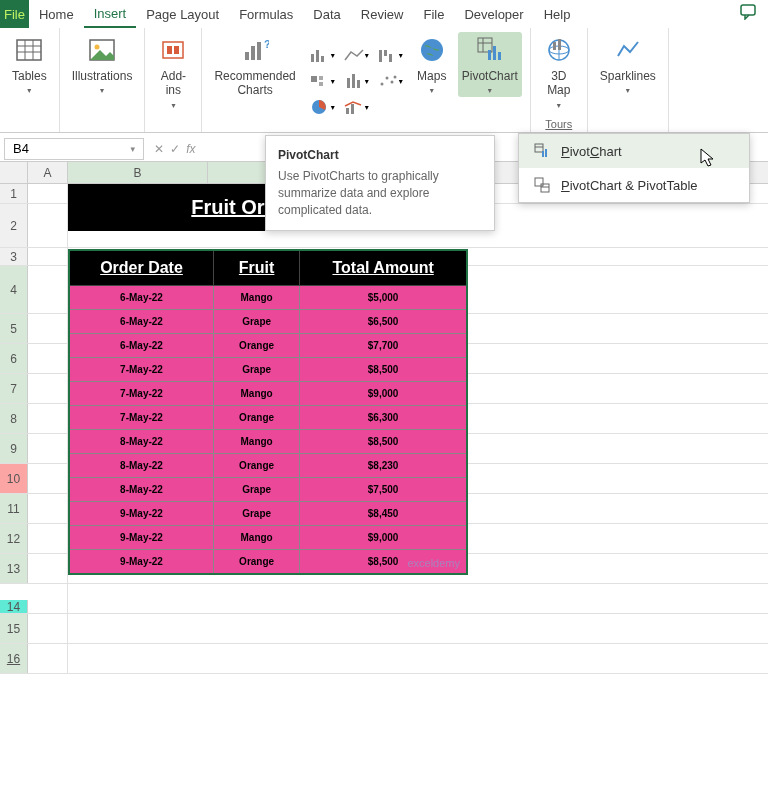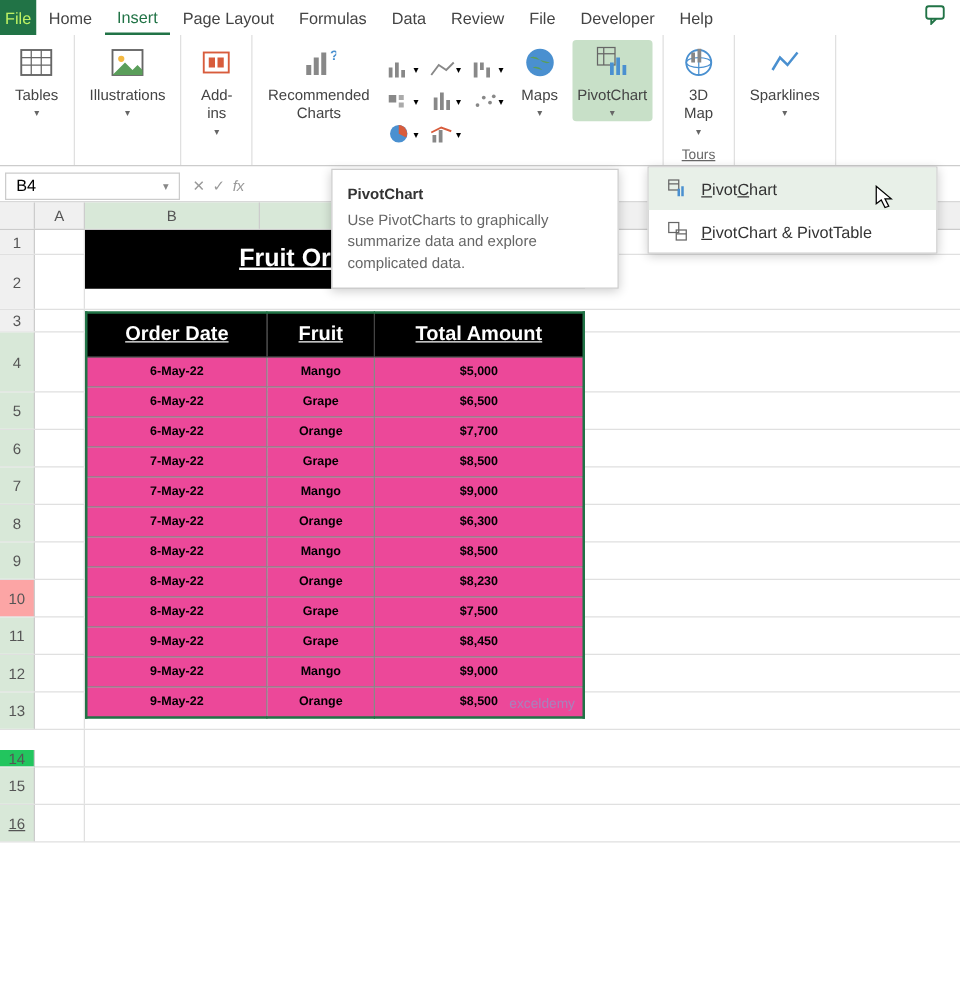--- a/index.html
+++ b/index.html
@@ -383,21 +383,21 @@
       </div>
       <div class="grid-row" style="height: 30px;">
         <div class="row-h" style="background:#d8e8d8;">12</div>
         <div class="cell c-A"></div>
       </div>
       <div class="grid-row" style="height: 30px;">
         <div class="row-h" style="background:#d8e8d8;">13</div>
         <div class="cell c-A"></div>
       </div>
       <div class="grid-row" style="height: 30px;">
-        <div class="row-h" style="background:#22c55e;margin-top:16px;">14</div>
+        <div class="row-h" style="background:#5eead4;margin-top:16px;">14</div>
         <div class="cell c-A"></div>
       </div>
       <div class="grid-row" style="height: 30px;">
         <div class="row-h" style="background:#d8e8d8;">15</div>
         <div class="cell c-A"></div>
       </div>
       <div class="grid-row" style="height: 30px;">
         <div class="row-h" style="background:#d8e8d8;text-decoration:underline;">16</div>
         <div class="cell c-A"></div>
       </div>

